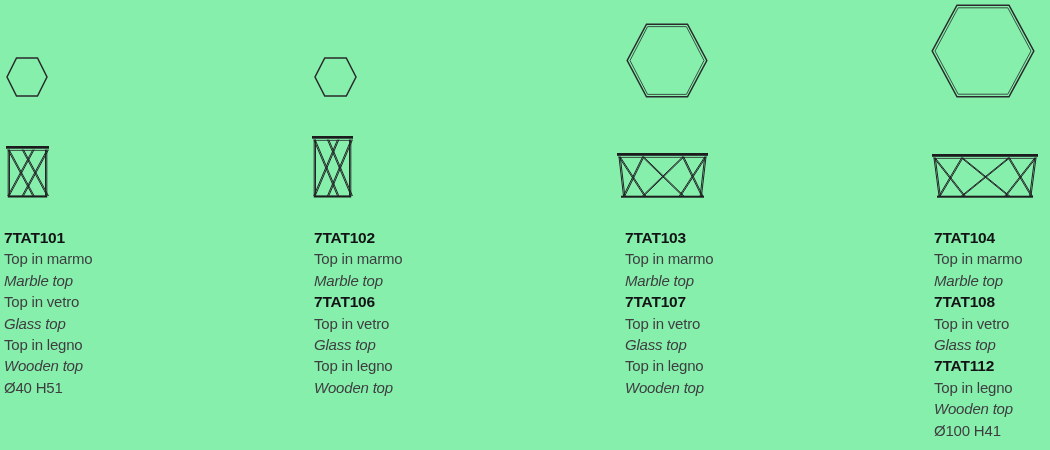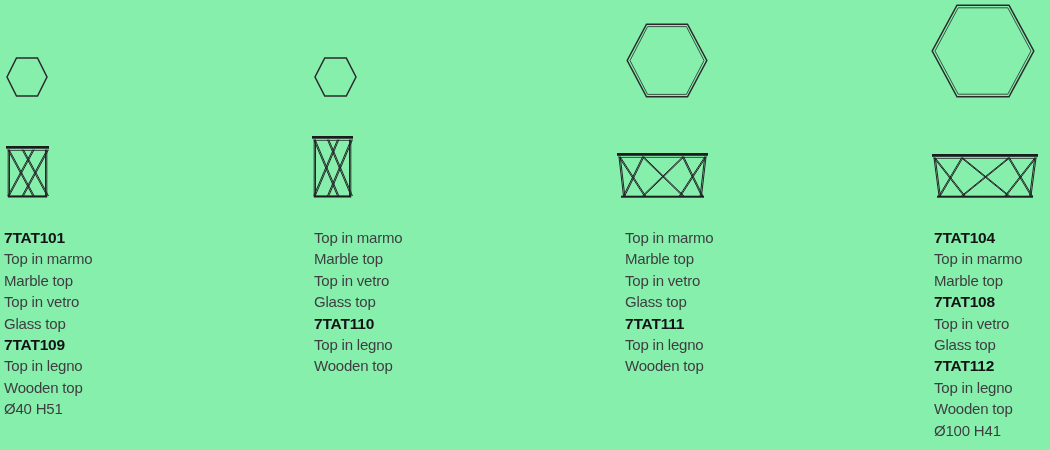--- a/index.html
+++ b/index.html
@@ -6,21 +6,21 @@
   .page{
     position:relative;width:1050px;height:450px;background:#86efac;overflow:hidden;
     font-family:"Liberation Sans", sans-serif;
   }
   .drawing{position:absolute;overflow:visible;}
   .col{
     position:absolute;top:227px;width:150px;
     font-size:15px;line-height:21.4px;letter-spacing:-0.2px;color:#3e3e40;
   }
   .code{font-weight:700;font-size:15.5px;color:#131316;}
-  .en{}
+  .en{font-style:italic;}
   .dims{color:#3e3e40;}
   .rods path{stroke:#232527;stroke-width:1;fill:none;stroke-linecap:round;}
   .slab{fill:#1c1c1e;}
   .hexo{fill:none;stroke:#2a2a2c;stroke-width:1.5;stroke-linejoin:miter;}
   .hexi{fill:none;stroke:#2a2a2c;stroke-width:0.8;stroke-linejoin:miter;}
   .thin{stroke:#232527;stroke-width:0.8;fill:none;}
 </style>
 </head>
 <body>
 
@@ -127,42 +127,43 @@
         <path d="M102.7 4 L72.9 41.9"></path>
     </g>
   </svg>
 
   <div class="col" style="left:4px;">
     <div class="code">7TAT101</div>
     <div class="it">Top in marmo</div>
     <div class="en">Marble top</div>
     <div class="it">Top in vetro</div>
     <div class="en">Glass top</div>
-    <div class="code">7TAT109</div>
     <div class="it">Top in legno</div>
     <div class="en">Wooden top</div>
     <div class="dims">Ø40 H51</div>
   </div>
 
   <div class="col" style="left:314px;">
+    <div class="code">7TAT102</div>
     <div class="it">Top in marmo</div>
     <div class="en">Marble top</div>
+    <div class="code">7TAT106</div>
     <div class="it">Top in vetro</div>
     <div class="en">Glass top</div>
-    <div class="code">7TAT110</div>
     <div class="it">Top in legno</div>
     <div class="en">Wooden top</div>
   </div>
 
   <div class="col" style="left:625px;">
+    <div class="code">7TAT103</div>
     <div class="it">Top in marmo</div>
     <div class="en">Marble top</div>
+    <div class="code">7TAT107</div>
     <div class="it">Top in vetro</div>
     <div class="en">Glass top</div>
-    <div class="code">7TAT111</div>
     <div class="it">Top in legno</div>
     <div class="en">Wooden top</div>
   </div>
 
   <div class="col" style="left:934px;">
     <div class="code">7TAT104</div>
     <div class="it">Top in marmo</div>
     <div class="en">Marble top</div>
     <div class="code">7TAT108</div>
     <div class="it">Top in vetro</div>

